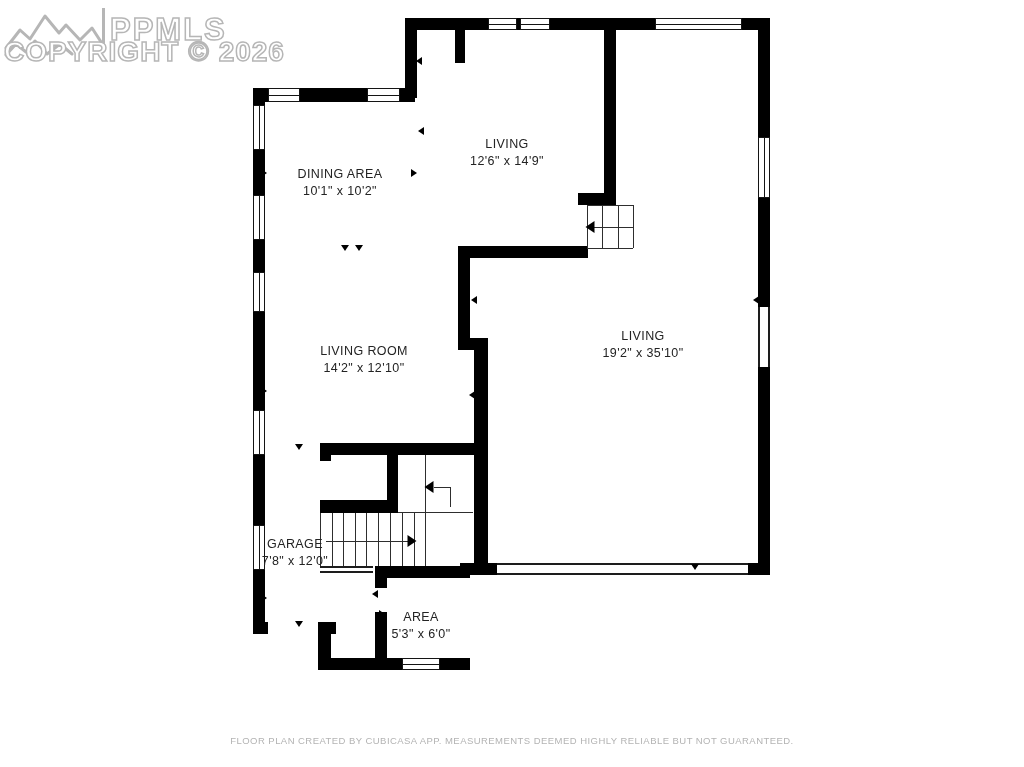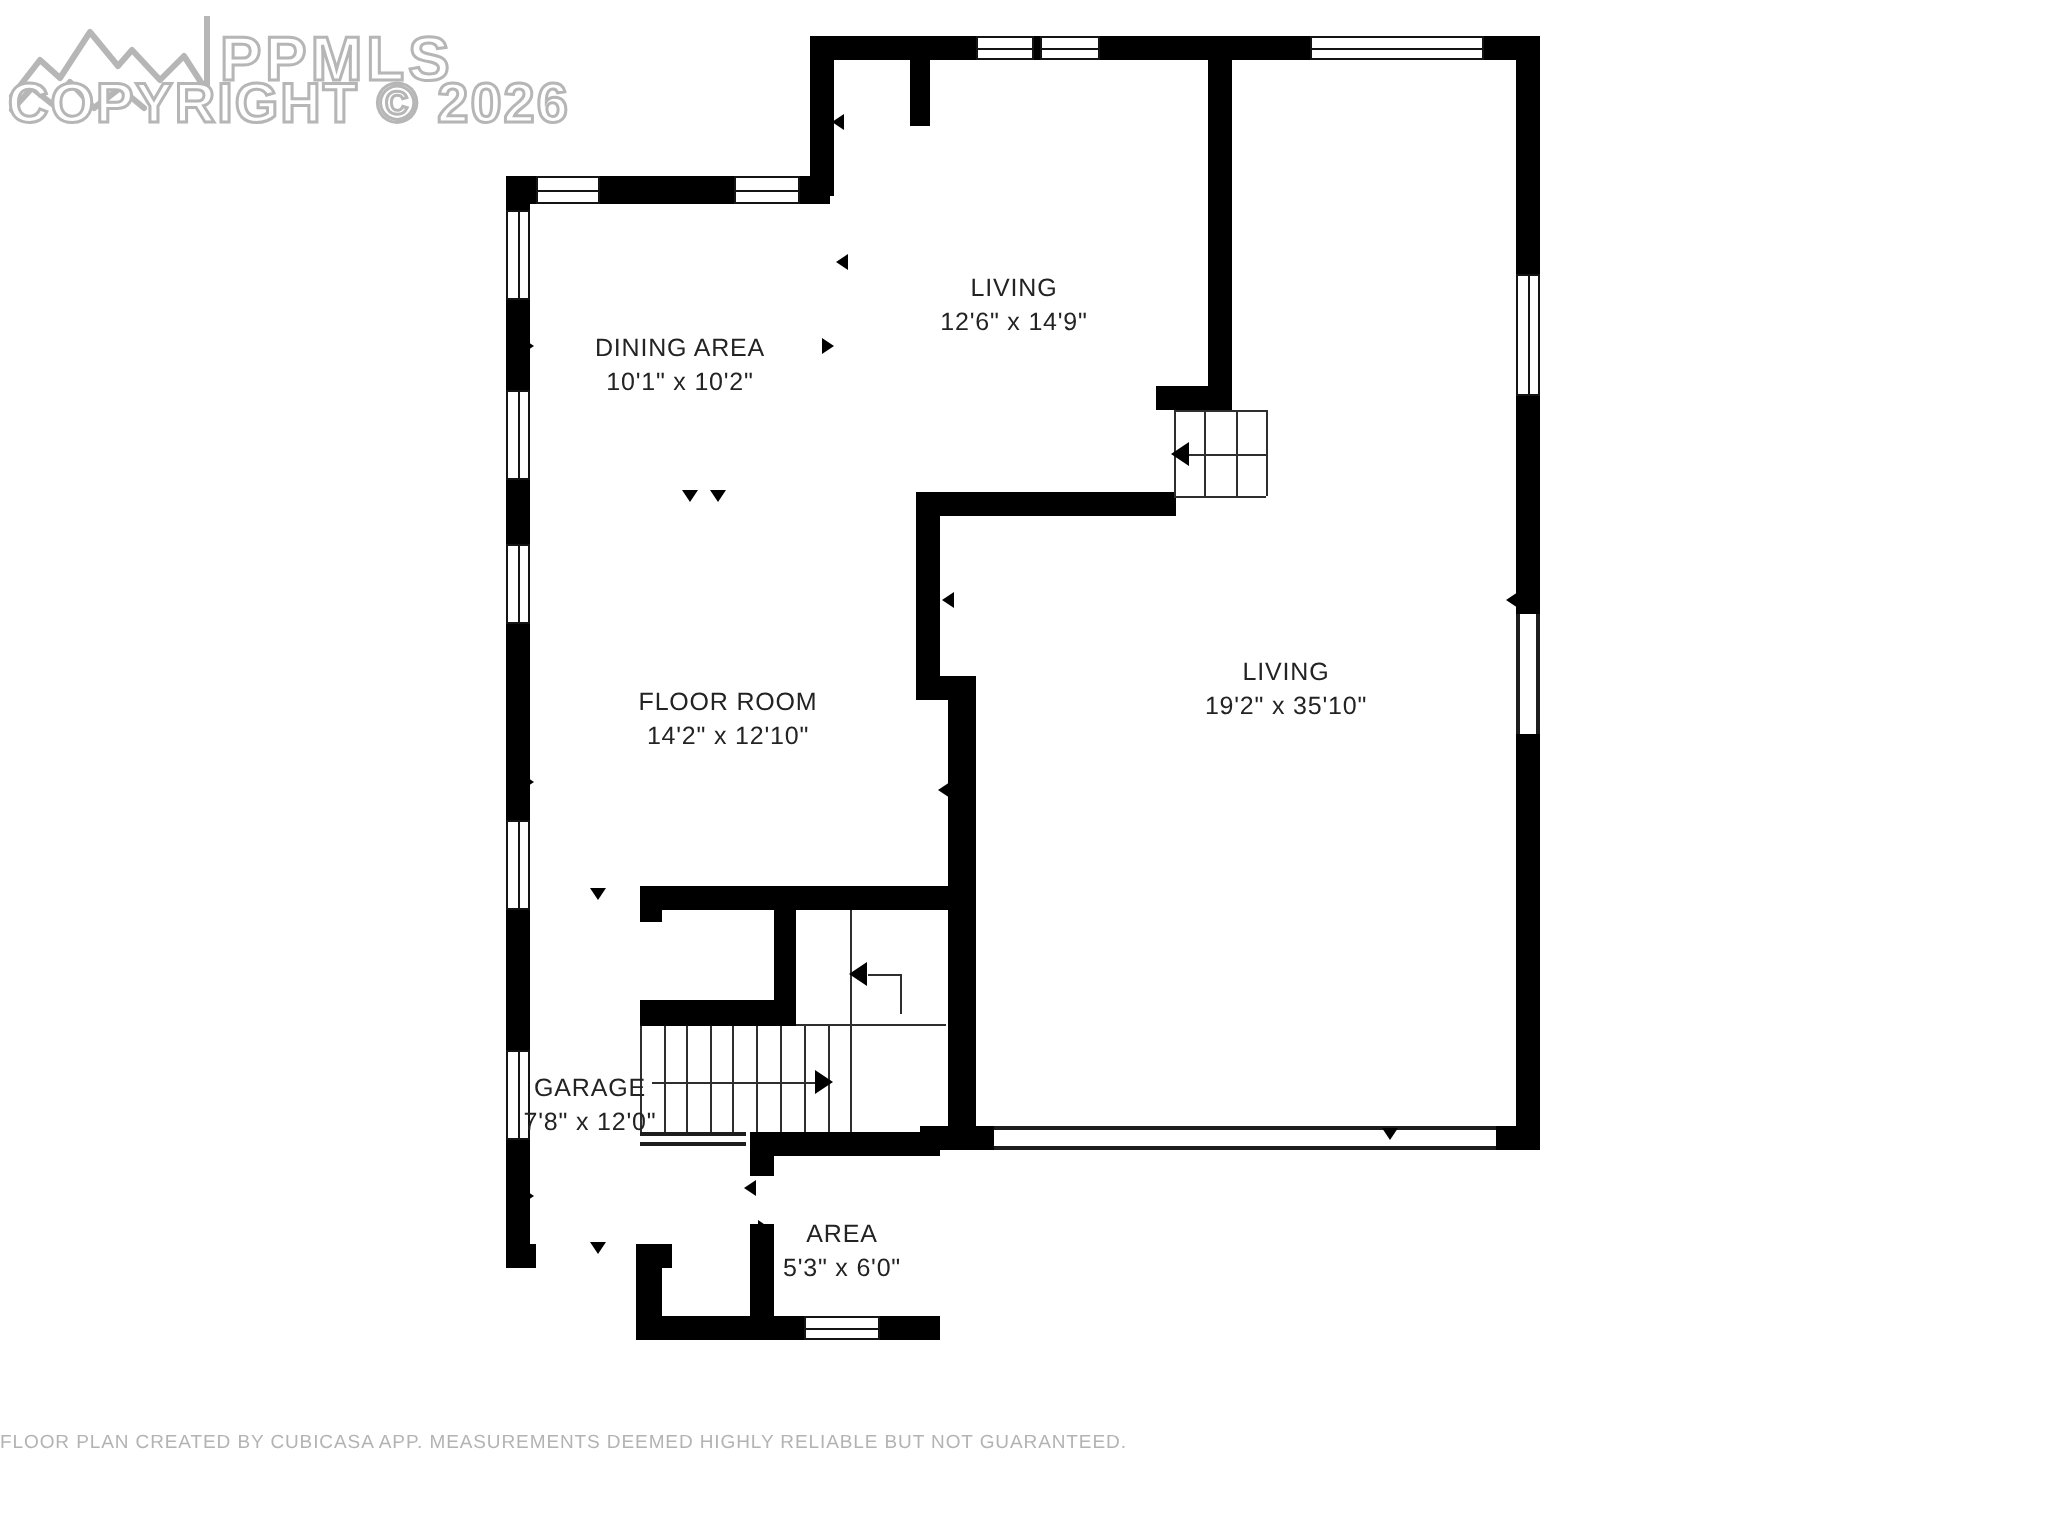--- a/index.html
+++ b/index.html
@@ -24,21 +24,21 @@
   .plan-line{position:absolute;background:#2e2e2e;}
   .marker{position:absolute;width:0;height:0;transform:translate(-50%,-50%);}
   .marker.down {border-left:4px solid transparent;border-right:4px solid transparent;border-top:6px solid #000;}
   .marker.left {border-top:4px solid transparent;border-bottom:4px solid transparent;border-right:6px solid #000;}
   .marker.right{border-top:4px solid transparent;border-bottom:4px solid transparent;border-left:6px solid #000;}
   .marker.big.left {border-top-width:6px;border-bottom-width:6px;border-right-width:9px;}
   .marker.big.right{border-top-width:6px;border-bottom-width:6px;border-left-width:9px;}
   .room-label{position:absolute;transform:translate(-50%,-50%);text-align:center;color:#232323;
               font-size:12.5px;line-height:17px;letter-spacing:0.4px;white-space:nowrap;}
   
-  .footer{position:absolute;left:0;top:716px;width:100%;text-align:left;color:#b3b3b3;
+  .footer{position:absolute;left:0;top:735px;width:100%;text-align:center;color:#b3b3b3;
           font-size:9.5px;letter-spacing:0.45px;}
 </style>
 </head>
 <body>
 
 <div id="screen">
 
   <div>
     <svg class="wm-logo" width="100" height="50" viewBox="0 0 100 50">
       <polyline points="2,40 16,22 26,31 41,8 55,25 62,17 76,32 88,20 99,37" fill="none" stroke="#b6b6b6" stroke-width="3" stroke-linejoin="round" stroke-linecap="round"></polyline>
@@ -133,21 +133,21 @@
       <div class="marker left big" style="left: 590px; top: 227px;"></div>
       <div class="room-label" style="left: 507px; top: 153px;">
         <div>LIVING</div>
         <div>12'6" x 14'9"</div>
       </div>
       <div class="room-label" style="left: 340px; top: 183px;">
         <div>DINING AREA</div>
         <div>10'1" x 10'2"</div>
       </div>
       <div class="room-label" style="left: 364px; top: 360px;">
-        <div>FLOOR ROOM</div>
+        <div>LIVING ROOM</div>
         <div>14'2" x 12'10"</div>
       </div>
       <div class="room-label" style="left: 643px; top: 345px;">
         <div>LIVING</div>
         <div>19'2" x 35'10"</div>
       </div>
       <div class="room-label" style="left: 295px; top: 553px;">
         <div>GARAGE</div>
         <div>7'8" x 12'0"</div>
       </div>

